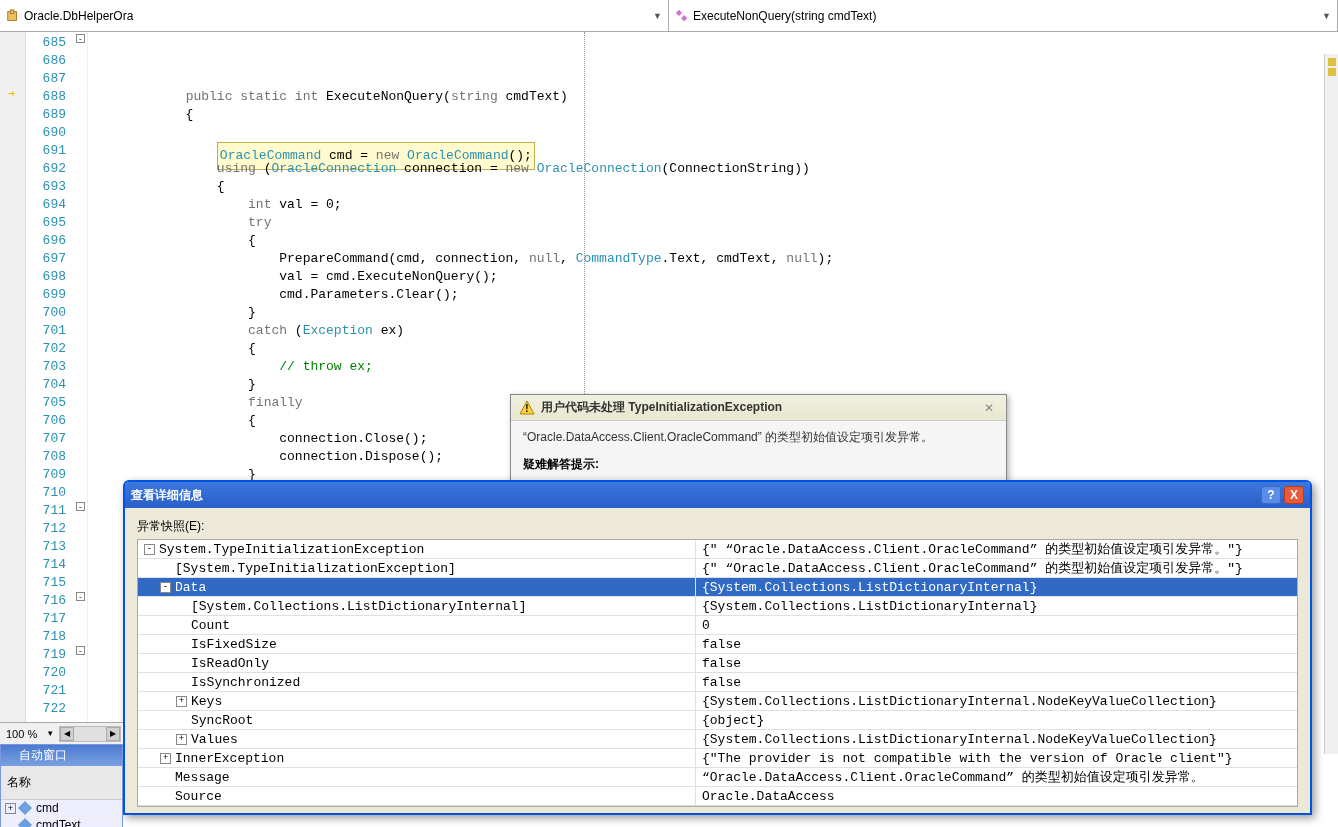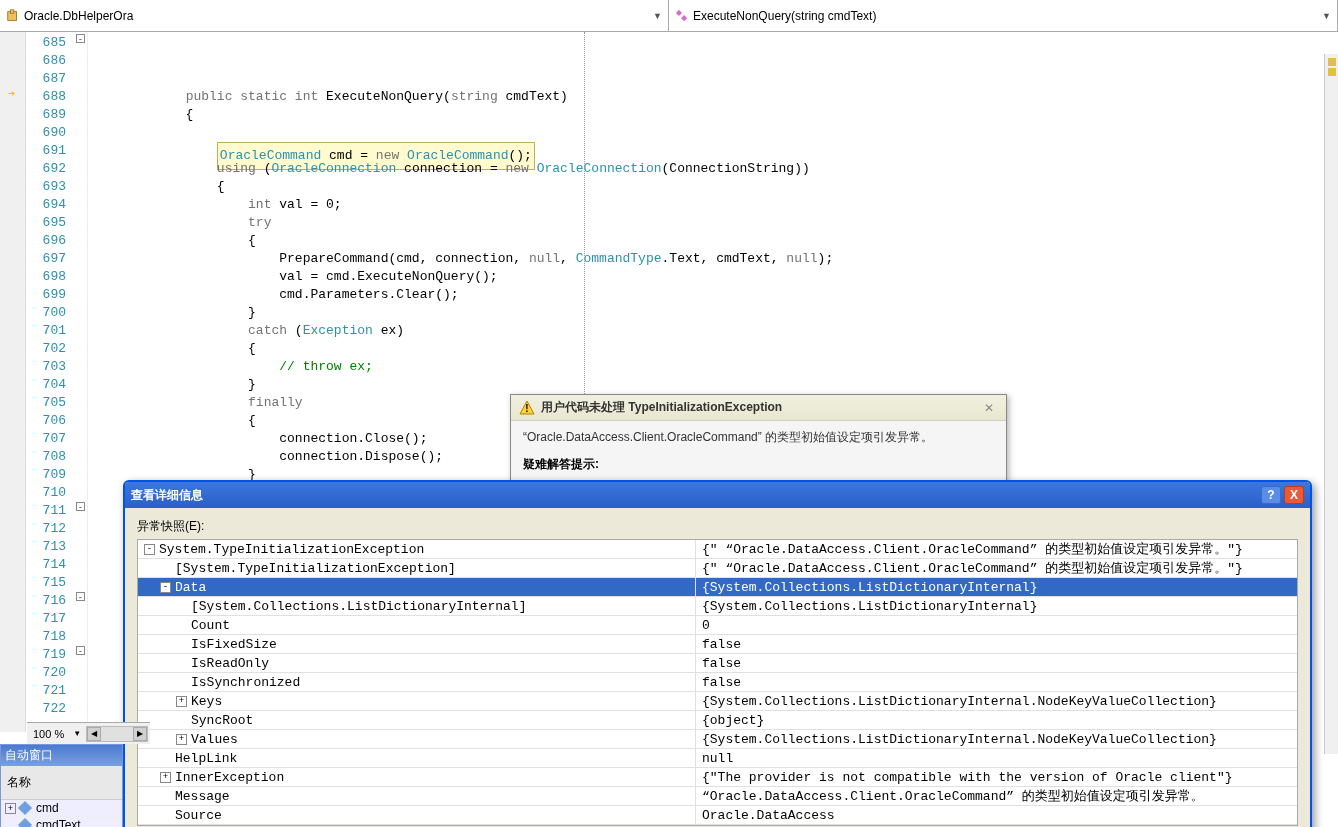--- a/index.html
+++ b/index.html
@@ -45,28 +45,28 @@
     .dialog-label { margin-bottom: 4px; }
     .tree-grid { border: 1px solid #aaa; background: #fff; font-family: "Courier New", monospace; font-size: 13px; }
     .tree-row { display: flex; border-bottom: 1px solid #e0e0e0; height: 19px; align-items: center; }
     .tree-row.selected { background: #316ac5; color: #fff; }
     .tree-name { width: 558px; padding-left: 6px; display: flex; align-items: center; border-right: 1px solid #e0e0e0; height: 100%; }
     .tree-value { flex: 1; padding-left: 6px; }
     .tree-expander { width: 11px; height: 11px; border: 1px solid #888; background: #fff; color: #000; font-size: 9px; line-height: 9px; text-align: center; margin-right: 4px; cursor: pointer; flex-shrink: 0; }
     .tree-row.selected .tree-expander { background: #fff; color: #000; }
     .tree-spacer { display: inline-block; }
     
-    .zoom-bar { position: absolute; left: 0; top: 722px; width: 123px; height: 22px; background: #f0f0f0; border-top: 1px solid #aaa; display: flex; align-items: center; font-size: 11px; font-family: Tahoma,sans-serif; margin-left: 27px; }
+    .zoom-bar { position: absolute; left: 0; top: 722px; width: 123px; height: 22px; background: #f0f0f0; border-top: 1px solid #aaa; display: flex; align-items: center; font-size: 11px; font-family: Tahoma,sans-serif; }
     .zoom-bar .zoom-val { padding: 0 6px; }
     .zoom-bar .zoom-arrow { font-size: 8px; padding: 0 3px; cursor: pointer; }
     .zoom-bar .scroll-stub { flex: 1; background: #e0e0e0; height: 16px; margin: 0 2px; border: 1px solid #bbb; display: flex; }
     .zoom-bar .scroll-stub .lbtn, .zoom-bar .scroll-stub .rbtn { width: 14px; background: #d0d0d0; border: 1px solid #aaa; font-size: 8px; text-align: center; line-height: 12px; cursor: pointer; }
     
     .auto-panel { position: absolute; left: 0; top: 744px; width: 123px; background: #eef; border: 1px solid #7a96df; font-family: Tahoma, "Microsoft YaHei", sans-serif; font-size: 12px; }
-    .auto-panel .panel-title { background: linear-gradient(#4a7ad0, #7aa0e0); color: #fff; padding: 2px 4px; font-weight: normal; }
+    .auto-panel .panel-title { background: linear-gradient(#4a7ad0, #7aa0e0); color: #fff; padding: 2px 18px; font-weight: normal; }
     .auto-panel .panel-header { background: #e8e8e8; padding: 8px 6px; border-bottom: 1px solid #ccc; }
     .auto-panel .panel-row { display: flex; align-items: center; padding: 1px 4px; border-bottom: 1px solid #eee; }
     .auto-panel .exp { width: 11px; height: 11px; border: 1px solid #888; font-size: 9px; line-height: 9px; text-align: center; margin-right: 4px; cursor: pointer; }
     .auto-panel .diamond { width: 10px; height: 10px; background: #6ea0e0; transform: rotate(45deg); margin-right: 6px; }
     
     .right-indicators { position: absolute; right: 0; top: 22px; width: 14px; height: 700px; background: #f0f0f0; border-left: 1px solid #ccc; }
     .right-indicators .mark { width: 8px; height: 8px; margin: 2px auto; }
     .mark.yellow { background: #e0c040; }
 
     svg { display: block; }
@@ -266,28 +266,20 @@
           <div class="tree-name">
             <span class="tree-spacer" style="width: 32px;"></span>
             <span class="tree-expander">+</span>
             <span>Values</span>
           </div>
           <div class="tree-value">{System.Collections.ListDictionaryInternal.NodeKeyValueCollection}</div>
         </div>
         <div class="tree-row">
           <div class="tree-name">
             <span class="tree-spacer" style="width: 16px;"></span>
-            <span style="width: 15px; display: inline-block;"></span>
-            <span>HelpLink</span>
-          </div>
-          <div class="tree-value">null</div>
-        </div>
-        <div class="tree-row">
-          <div class="tree-name">
-            <span class="tree-spacer" style="width: 16px;"></span>
             <span class="tree-expander">+</span>
             <span>InnerException</span>
           </div>
           <div class="tree-value">{"The provider is not compatible with the version of Oracle client"}</div>
         </div>
         <div class="tree-row">
           <div class="tree-name">
             <span class="tree-spacer" style="width: 16px;"></span>
             <span style="width: 15px; display: inline-block;"></span>
             <span>Message</span>

